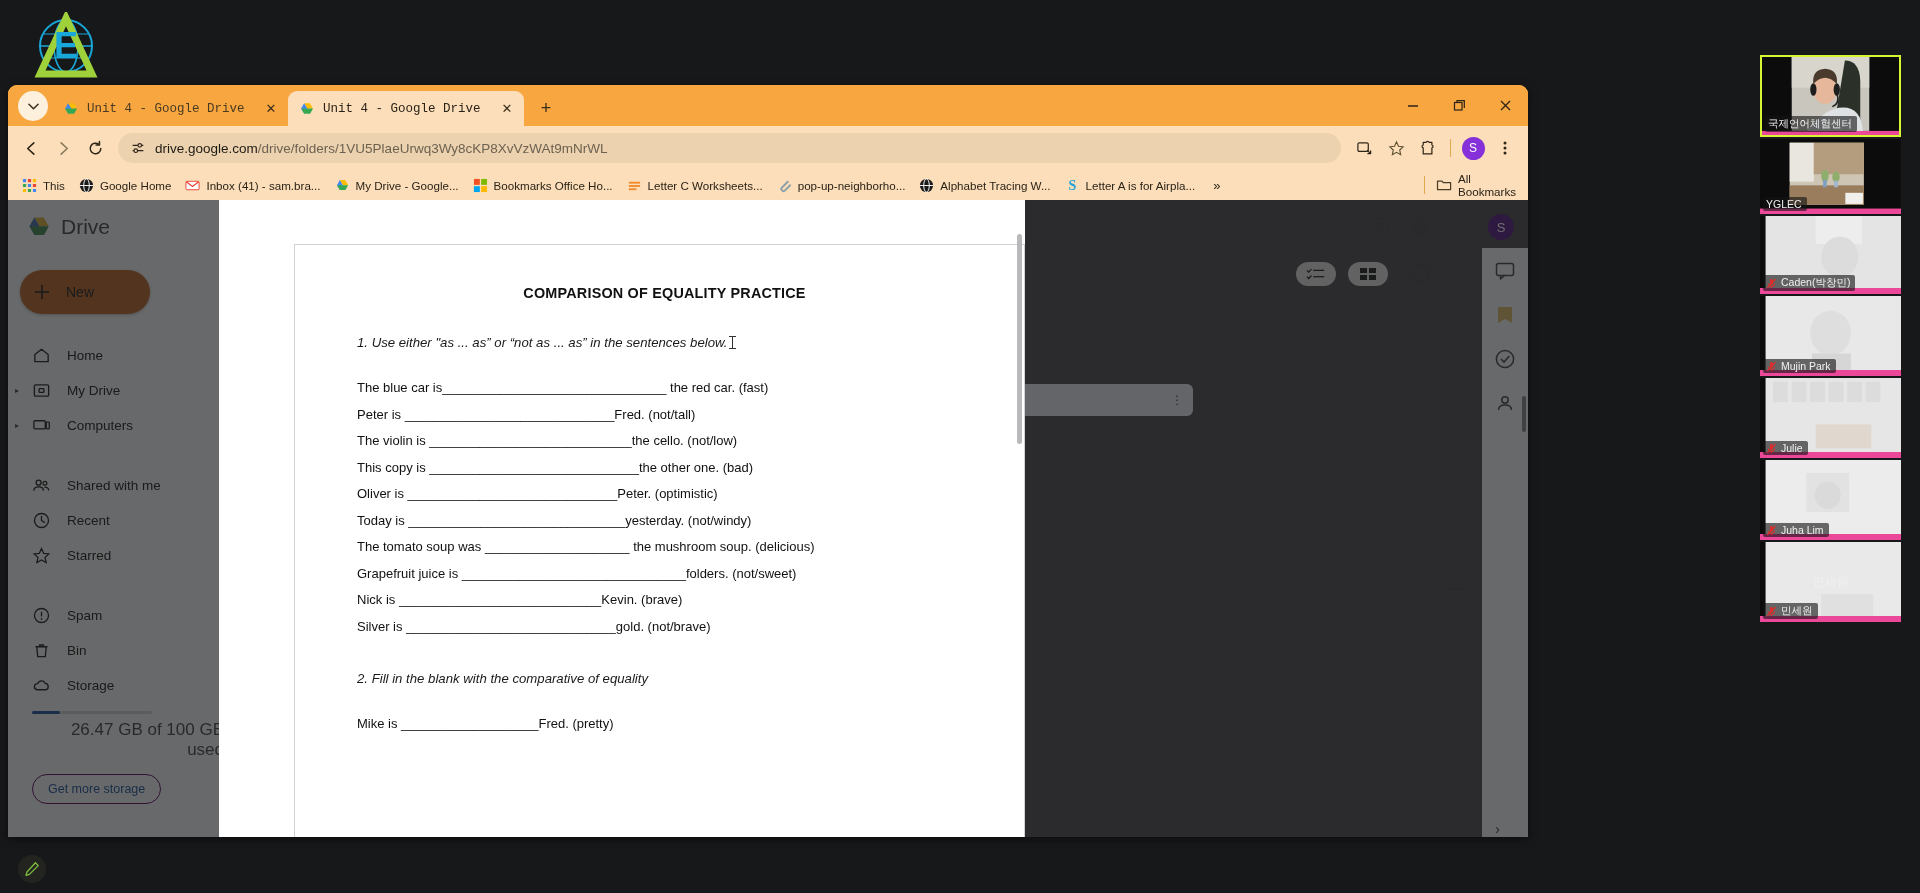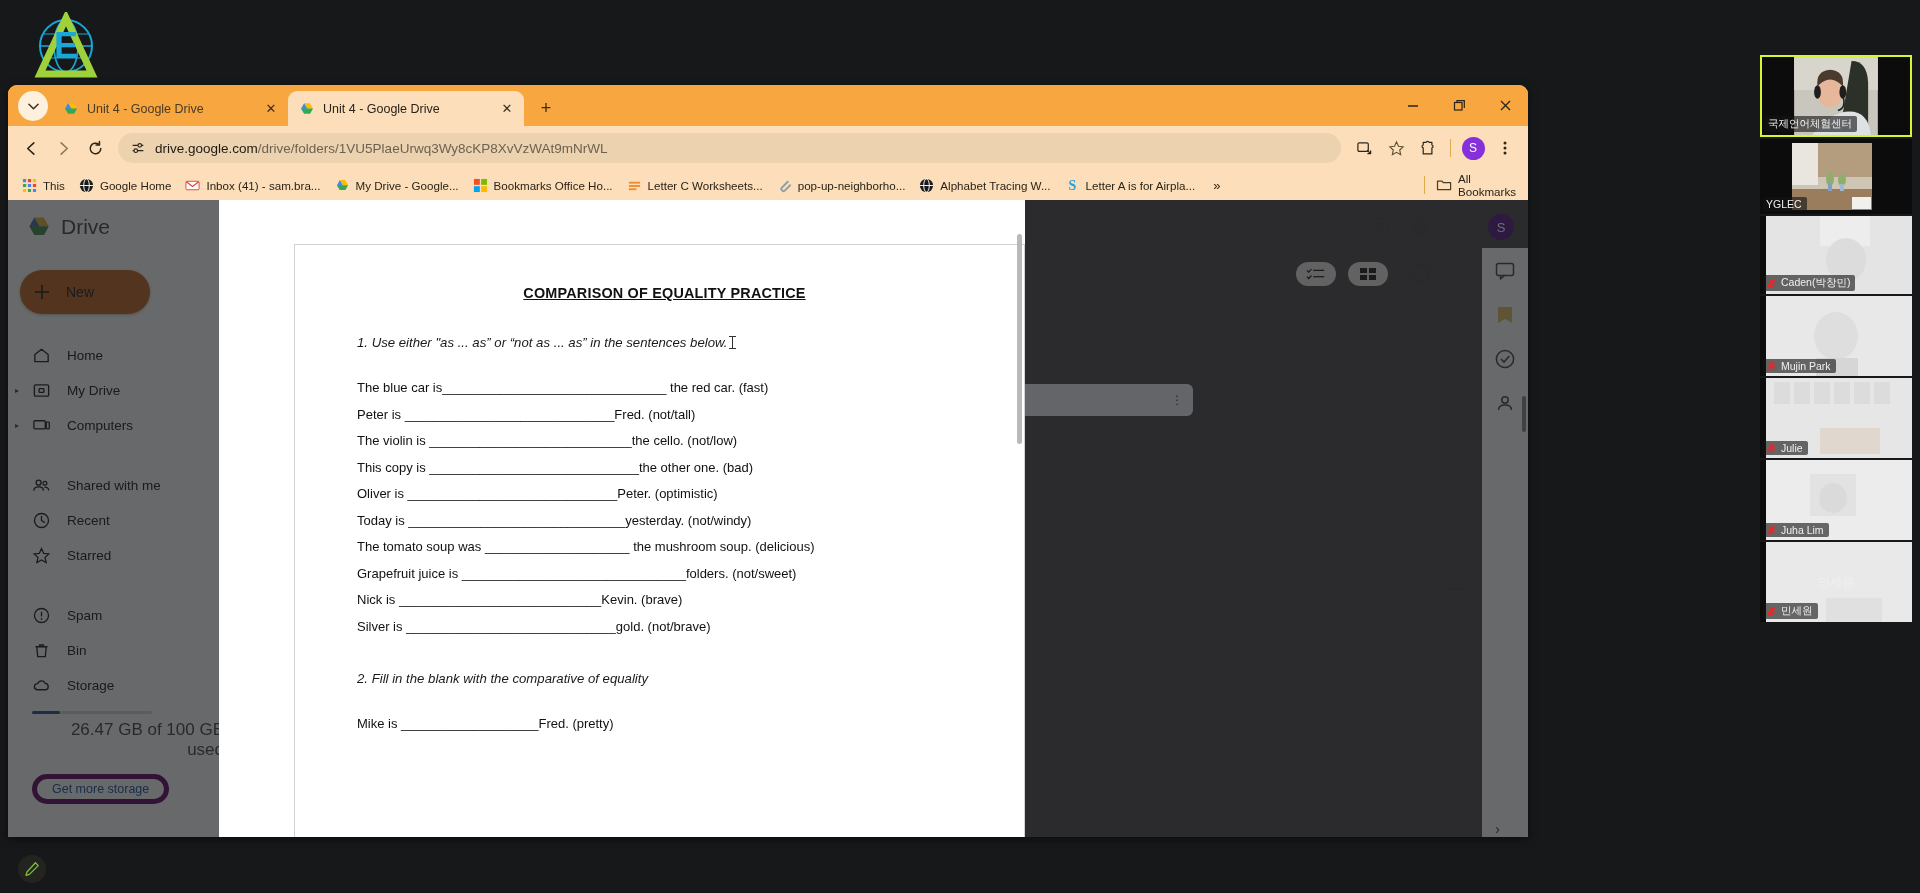--- a/index.html
+++ b/index.html
@@ -34,21 +34,21 @@
     color: #3b3020; font-size: 11px; flex: 0 0 auto;
   }
   .tab {
     height: 35px; width: 236px; display: flex; align-items: center; gap: 8px;
     padding: 0 8px 0 11px; border-radius: 9px 9px 0 0; font-size: 12.5px;
     color: #2a2218; flex: 0 0 auto; position: relative;
   }
   .tab.inactive { background: transparent; color: #4a3a22; }
   .tab.active { background: #fcdfba; }
   .tab .favicon { width: 16px; height: 16px; flex: 0 0 auto; }
-  .tab .tab-title { flex: 1 1 auto; white-space: nowrap; overflow: hidden; text-overflow: ellipsis; }
+  .tab .tab-title { flex: 1 1 auto; white-space: nowrap; overflow: hidden; text-overflow: ellipsis; font-family: Liberation Mono, monospace; }
   .tab .tab-close { width: 18px; height: 18px; display: flex; align-items: center; justify-content: center; font-size: 13px; color: #3a2e1c; border-radius: 50%; }
   .newtab { width: 28px; height: 28px; margin: 0 0 4px 8px; display: flex; align-items: center; justify-content: center; font-size: 18px; color: #3a2e1c; }
   .wincontrols { position: absolute; right: 0; top: 0; height: 41px; display: flex; align-items: center; }
   .wc { width: 46px; height: 41px; display: flex; align-items: center; justify-content: center; color: #2d2418; font-size: 13px; }
 
   
   .toolbar { height: 44px; background: #fcdfba; display: flex; align-items: center; padding: 0 8px; gap: 2px; }
   .tb-btn { width: 30px; height: 30px; display: flex; align-items: center; justify-content: center; color: #2e2618; border-radius: 50%; flex: 0 0 auto; }
   .omnibox {
     flex: 1 1 auto; height: 30px; background: #ecd2ae; border-radius: 15px;
@@ -75,21 +75,21 @@
   .dv-logo { display: flex; align-items: center; gap: 9px; padding: 14px 0 0 18px; }
   .dv-logoword { font-size: 21px; color: #5f6368; font-family: "Liberation Sans", sans-serif; }
   .dv-new { margin: 30px 0 0 12px; display: flex; align-items: center; gap: 14px; width: 130px; height: 44px; padding-left: 12px; border-radius: 22px; box-shadow: 0 1px 3px rgba(60,64,67,.3); background: #f97316; font-size: 14px; color: #3c4043; }
   .dv-item { display: flex; align-items: center; gap: 16px; height: 24px; margin: 11px 0; padding-left: 24px; font-size: 13.5px; color: #3c4043; position: relative; }
   .dv-item .dv-ic { width: 19px; height: 19px; flex: 0 0 auto; }
   .dv-item .caret { position: absolute; left: 7px; font-size: 8px; color: #5f6368; }
   .dv-gap { height: 14px; }
   .dv-storagebar { margin: 14px 0 6px 24px; width: 120px; height: 3px; border-radius: 2px; background: #dadce0; }
   .dv-storagebar > i { display: block; width: 28px; height: 3px; border-radius: 2px; background: #1a73e8; }
   .dv-storagetext { padding-left: 24px; font-size: 17px; color: #5f6368; text-align: right; }
-  .dv-getmore { margin: 14px 0 0 24px; display: inline-flex; align-items: center; justify-content: center; height: 30px; padding: 0 15px; border: 5px solid #a21caf; border-radius: 15px; font-size: 12.5px; color: #1a73e8; }
+  .dv-getmore { margin: 14px 0 0 24px; display: inline-flex; align-items: center; justify-content: center; height: 30px; padding: 0 15px; border: 1px solid #a21caf; border-radius: 15px; font-size: 12.5px; color: #1a73e8; }
 
   .dv-topright { position: absolute; right: 14px; top: 14px; display: flex; align-items: center; gap: 18px; }
   .dv-tr-ic { width: 22px; height: 22px; color: #5f6368; display: flex; align-items: center; justify-content: center; }
   .dv-av { width: 26px; height: 26px; border-radius: 50%; background: #8530d9; color: #fff; font-size: 13px; display: flex; align-items: center; justify-content: center; }
   .dv-viewbtns { position: absolute; right: 140px; top: 62px; display: flex; align-items: center; gap: 12px; }
   .dv-vb { width: 40px; height: 24px; border-radius: 12px; background: #e8eaed; display: flex; align-items: center; justify-content: center; color: #3c4043; }
   .dv-info { position: absolute; right: 96px; top: 62px; width: 22px; height: 22px; }
   .dv-rail { position: absolute; right: 0; top: 48px; width: 46px; bottom: 0; background: #f8fafd; display: flex; flex-direction: column; align-items: center; padding-top: 12px; gap: 22px; }
   .dv-rail-ic { width: 22px; height: 22px; color: #5f6368; }
   .dv-listrows { position: absolute; left: 1010px; top: 120px; width: 175px; }
@@ -101,33 +101,33 @@
   
   .docpaper {
     position: absolute; left: 211px; top: 0; width: 806px; height: 100%;
     background: #fff; overflow: hidden;
   }
   .docsheet {
     position: absolute; left: 75px; top: 44px; right: 0; bottom: 0;
     background: #fff; border: 1px solid #d2d2d2; border-bottom: none;
   }
   .doc-inner { padding: 40px 52px 0 62px; }
-  .doc-title { text-align: center; font-size: 14.4px; font-weight: bold; text-decoration: underline; letter-spacing: .2px; color: #111; margin-bottom: 34px; }
+  .doc-title { text-align: center; font-size: 14.4px; font-weight: bold; letter-spacing: .2px; color: #111; margin-bottom: 34px; }
   .doc-instr { font-size: 13.2px; font-style: italic; color: #1a1a1a; margin-bottom: 30px; }
   .doc-line { font-size: 13px; color: #111; margin-bottom: 11.5px; white-space: pre; }
   .doc-gap { height: 26px; }
   .caretbar { display: inline-block; width: 1px; height: 13px; background: #333; vertical-align: -2px; margin-left: 5px; position: relative; }
   .caretbar::before, .caretbar::after { content:""; position:absolute; left:-3px; width:7px; height:1px; background:#333; }
   .caretbar::before { top: 0; } .caretbar::after { bottom: 0; }
   .vscroll { position: absolute; right: 3px; top: 34px; width: 5px; height: 210px; border-radius: 3px; background: #b9b9bb; }
   .pv-scroll { position: absolute; right: 2px; top: 196px; width: 4px; height: 36px; border-radius: 2px; background: #9a9a9c; }
 
   
   #zoompanel { position: absolute; right: 8px; top: 55px; width: 152px; }
-  .ztile { position: relative; width: 152px; margin-bottom: 2px; background: #737373; overflow: hidden; }
+  .ztile { position: relative; width: 141px; margin-bottom: 2px; background: #ec4899; overflow: hidden; }
   .ztile .zvideo { position: absolute; inset: 0; }
   .ztile.speaking { border: 2px solid #d8f533; }
   .zname { position: absolute; left: 3px; bottom: 3px; display: flex; align-items: center; gap: 4px; max-width: 145px;
            background: rgba(20,20,20,.62); padding: 1px 5px 1px 3px; border-radius: 2px; }
   .zname .zmic { width: 11px; height: 11px; flex: 0 0 auto; }
   .zname .ztext { font-size: 10.5px; color: #f1f1f1; white-space: nowrap; overflow: hidden; text-overflow: ellipsis; }
   .zplaceholder { position: absolute; inset: 0; display: flex; align-items: center; justify-content: center; font-size: 12px; color: rgba(255,255,255,.35); }
 
   
   #tb-pencil { position: absolute; left: 18px; bottom: 10px; width: 28px; height: 28px; border-radius: 50%; background: #23241f; display: flex; align-items: center; justify-content: center; }

